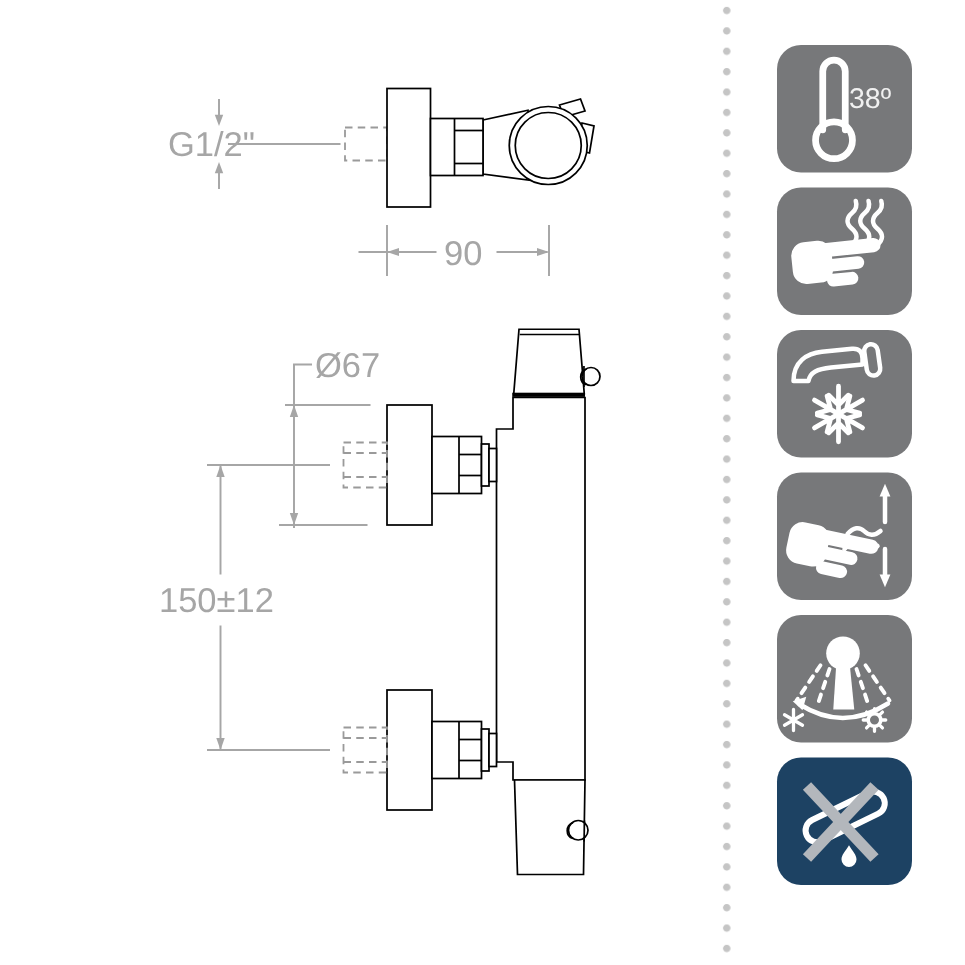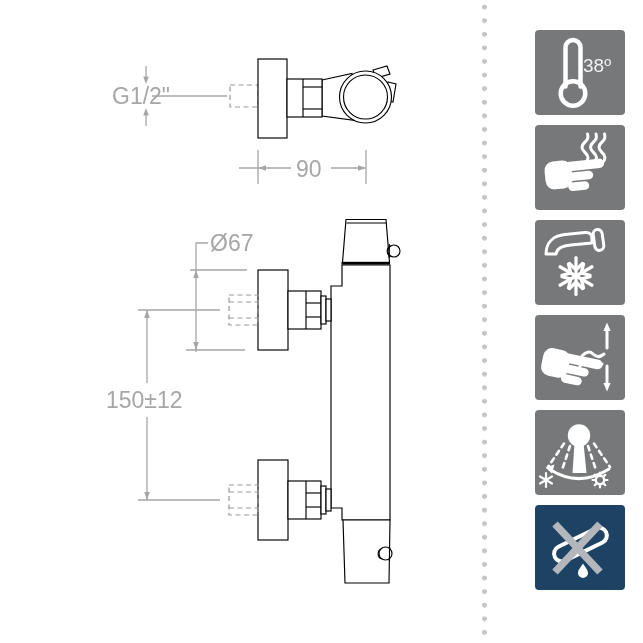--- a/index.html
+++ b/index.html
@@ -16,21 +16,21 @@
   .hline{fill:none;stroke:#9a9a9a;stroke-width:1.2;stroke-dasharray:5 3.5;}
   .dline{fill:none;stroke:var(--dimension-gray);stroke-width:1.3;}
   .darrow{fill:var(--dimension-gray);stroke:none;}
   .dtext{fill:var(--dimension-gray);font-family:"Liberation Sans",sans-serif;font-size:23px;}
   
   .dots{position:absolute;left:480px;top:2px;width:9px;height:640px;
         background-image:radial-gradient(circle at 4.5px 5px,var(--dot-gray) 2.2px,rgba(255,255,255,0) 2.7px);
         background-size:9px 13.6px;background-repeat:repeat-y;}
   
   .tiles{position:absolute;left:518px;top:30px;width:90px;}
-  .tile{position:relative;width:90px;height:85px;border-radius:4px;background:var(--tile-gray);margin-bottom:10px;margin-left:17px;}
+  .tile{position:relative;width:90px;height:85px;border-radius:16px;background:var(--tile-gray);margin-bottom:10px;}
   .tile.navy{background:var(--tile-navy);}
   .tile svg{position:absolute;left:0;top:0;}
   .wfill{fill:var(--icon-white);stroke:none;}
   .wstroke{fill:none;stroke:var(--icon-white);stroke-linecap:round;stroke-linejoin:round;}
   .xbar{stroke:var(--cross-gray);stroke-width:7.5;stroke-linecap:butt;}
   .gfill{fill:var(--tile-gray);stroke:none;}
   .t38{fill:#f0f0f0;font-family:"Liberation Sans",sans-serif;font-size:19px;}
 </style>
 </head>
 <body>

